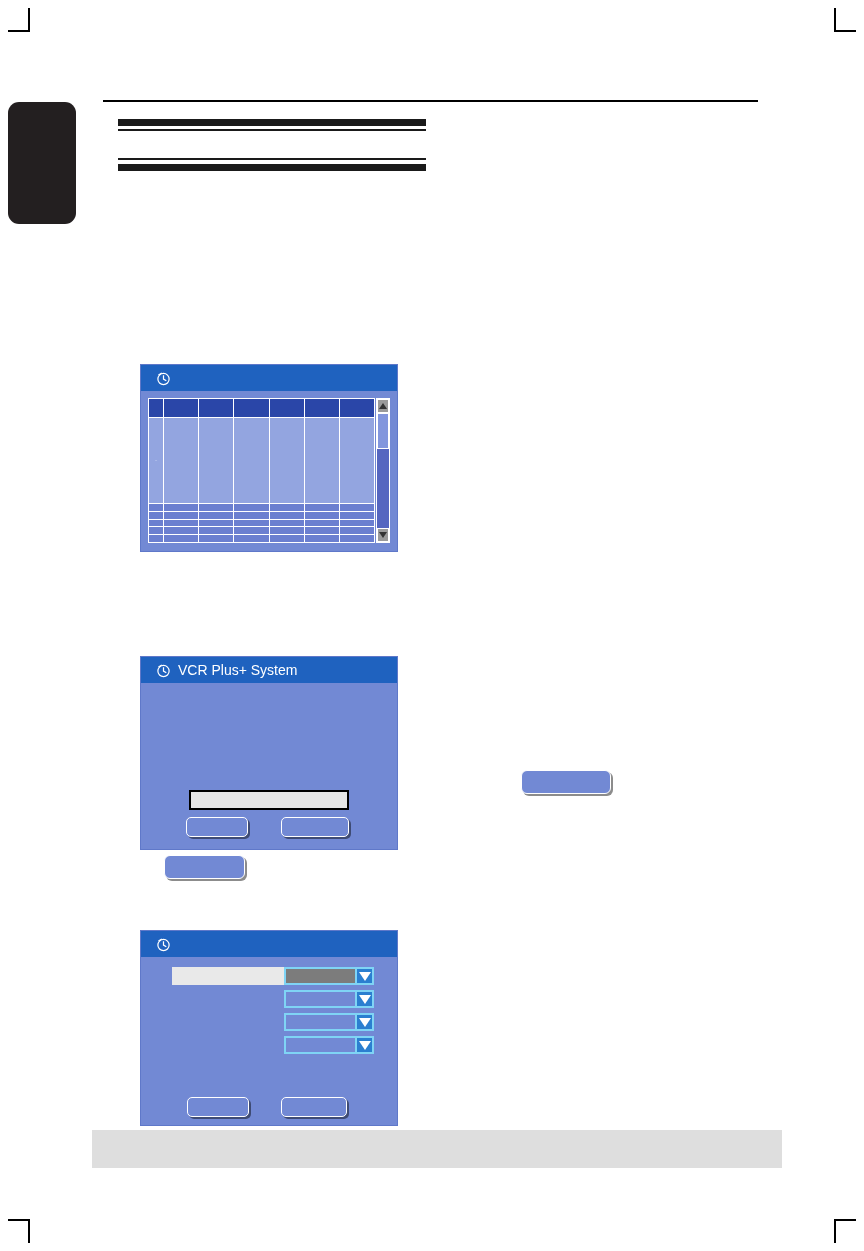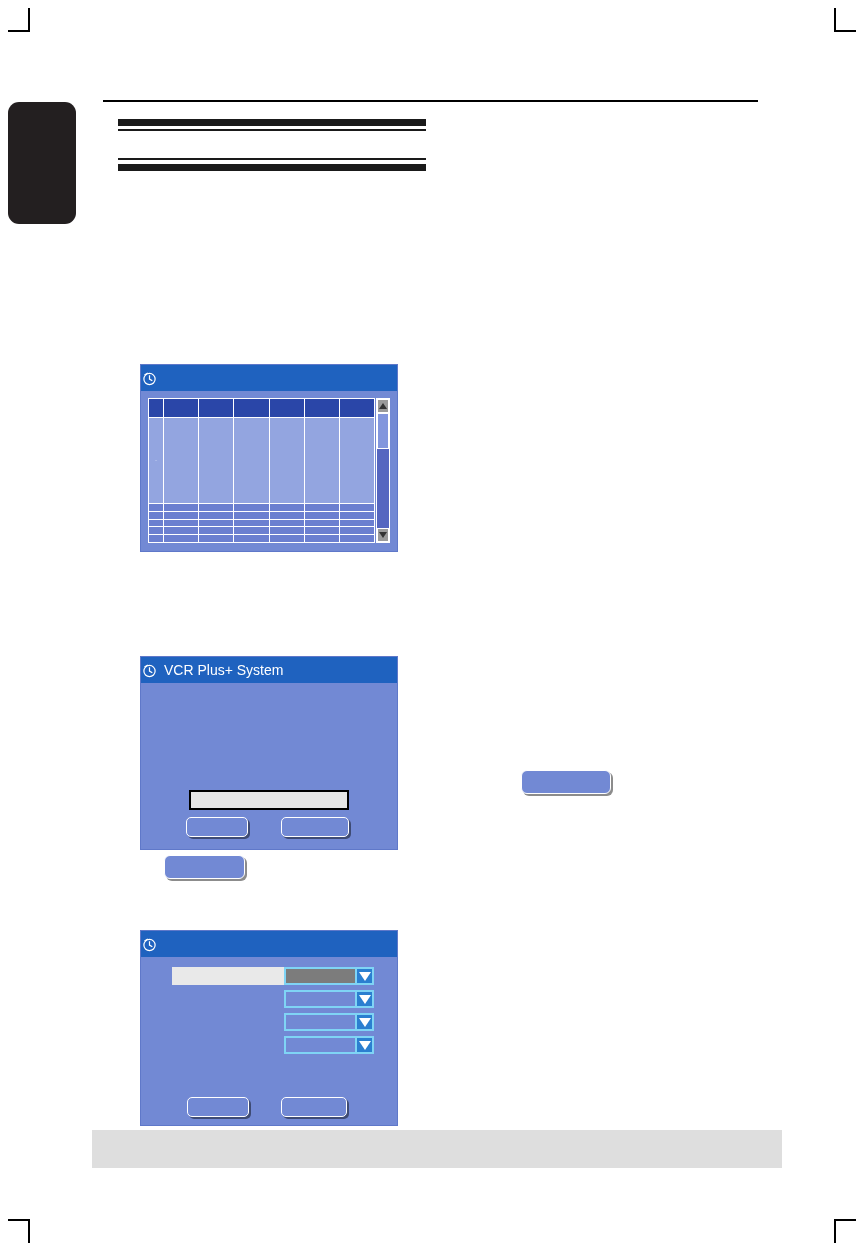--- a/index.html
+++ b/index.html
@@ -93,21 +93,21 @@
   .osd {
     position: absolute;
     background: #7289d4;
     border: 1px solid #5f78c9;
   }
   .osd-titlebar {
     height: 26px;
     background: #1f62bf;
     display: flex;
     align-items: center;
-    padding-left: 1px;
+    padding-left: 15px;
     box-sizing: border-box;
   }
   .osd-title {
     color: #ffffff;
     font-size: 14px;
     margin-left: 7px;
     white-space: nowrap;
   }
   .clock-icon {
     width: 15px;

